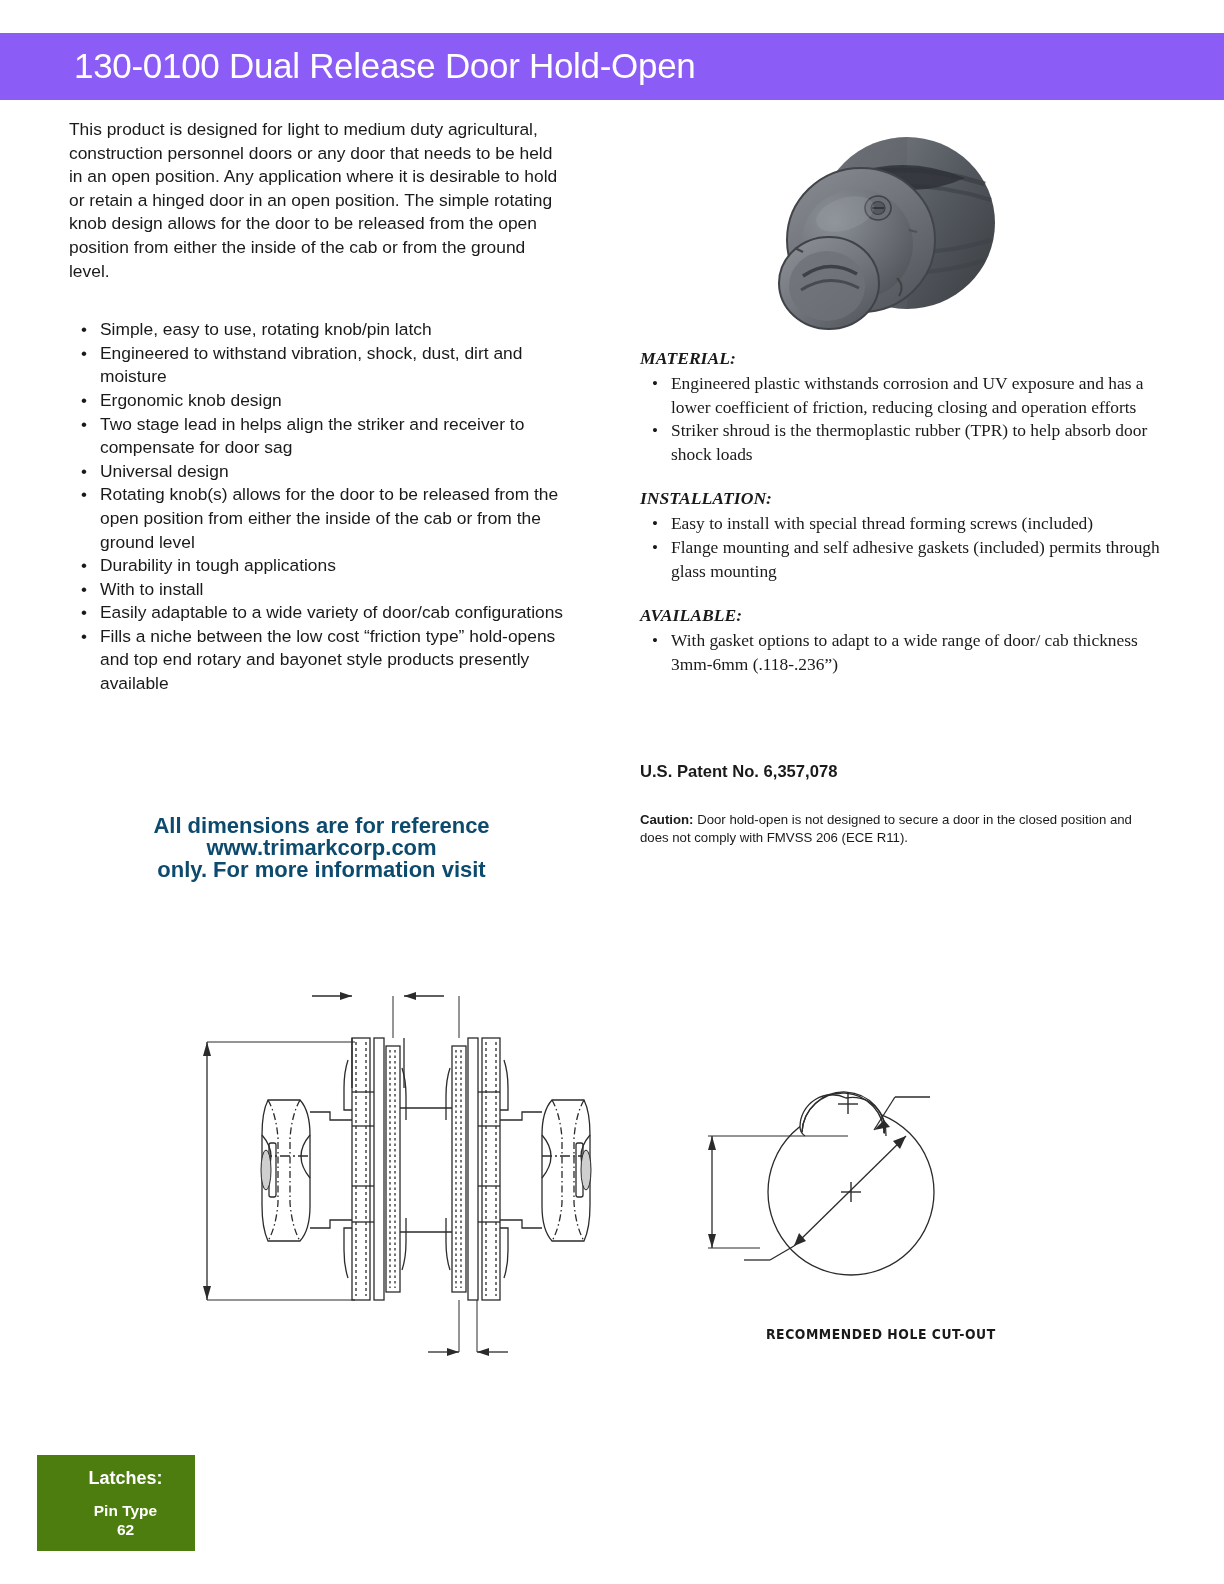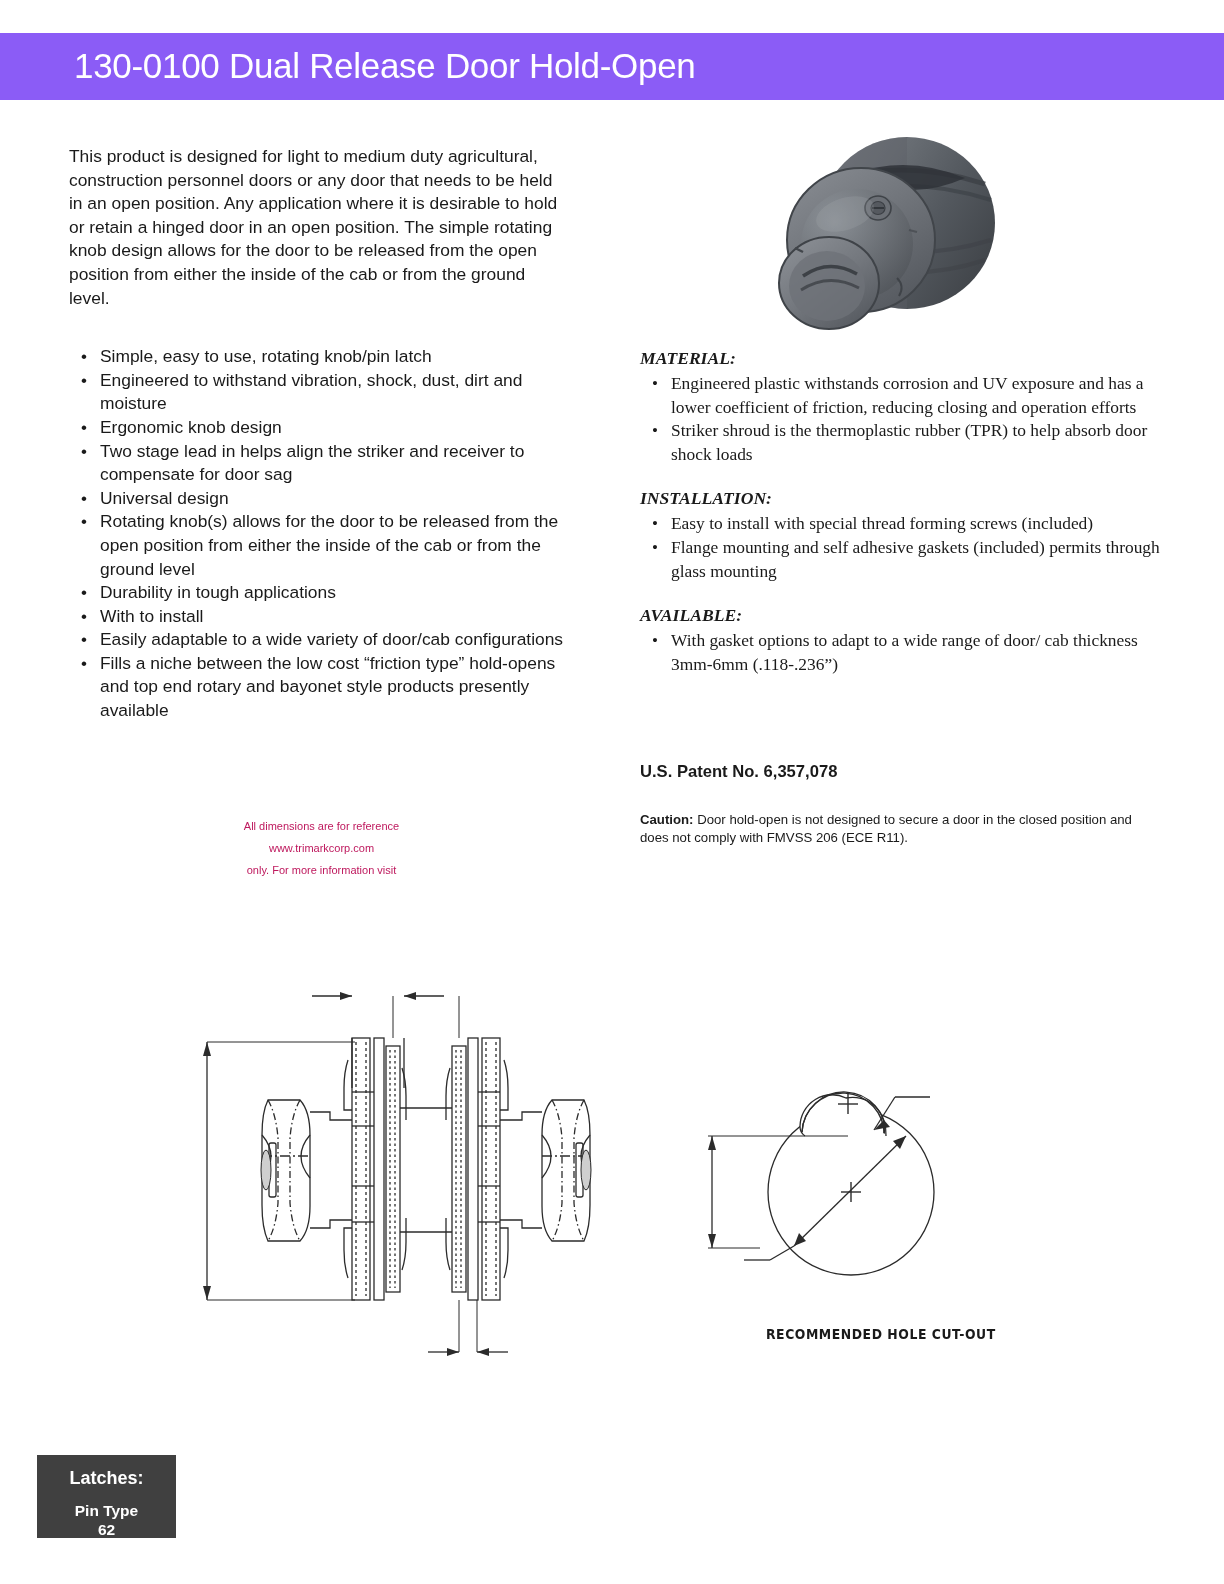--- a/index.html
+++ b/index.html
@@ -36,21 +36,20 @@
     letter-spacing: -0.3px;
     white-space: nowrap;
   }
 
   
   #col-left {
     position: absolute;
     left: 69px;
     top: 118px;
     width: 505px;
-    margin-top: 27px;
   }
   #col-right {
     position: absolute;
     left: 640px;
     top: 348px;
     width: 520px;
     font-family: Liberation Serif, serif;
   }
 
   .intro {
@@ -98,23 +97,23 @@
     height: 225px;
   }
 
   
   #disclaimer {
     position: absolute;
     left: 69px;
     top: 815px;
     width: 505px;
     text-align: center;
-    color: #be185d;
-    font-size: 11px;
-    font-weight: normal;
+    color: #0c4a6e;
+    font-size: 22px;
+    font-weight: bold;
     line-height: 22px;
   }
 
   
   #patent {
     position: absolute;
     left: 640px;
     top: 762px;
     font-size: 16.6px;
     font-weight: bold;
@@ -150,24 +149,25 @@
     transform: scaleX(0.92);
     transform-origin: left center;
   }
 
   
   #bottom-tab {
     position: absolute;
     left: 37px;
     top: 1455px;
     width: 139px;
-    height: 83px;
-    background: #404040;
+    height: 96px;
+    background: #4d7c0f;
     color: #ffffff;
     text-align: center;
+    padding-left: 19px;
   }
   #tab-latches {
     margin-top: 13px;
     font-size: 18px;
     font-weight: bold;
   }
   #tab-pintype {
     margin-top: 13px;
     font-size: 15.5px;
     font-weight: bold;

